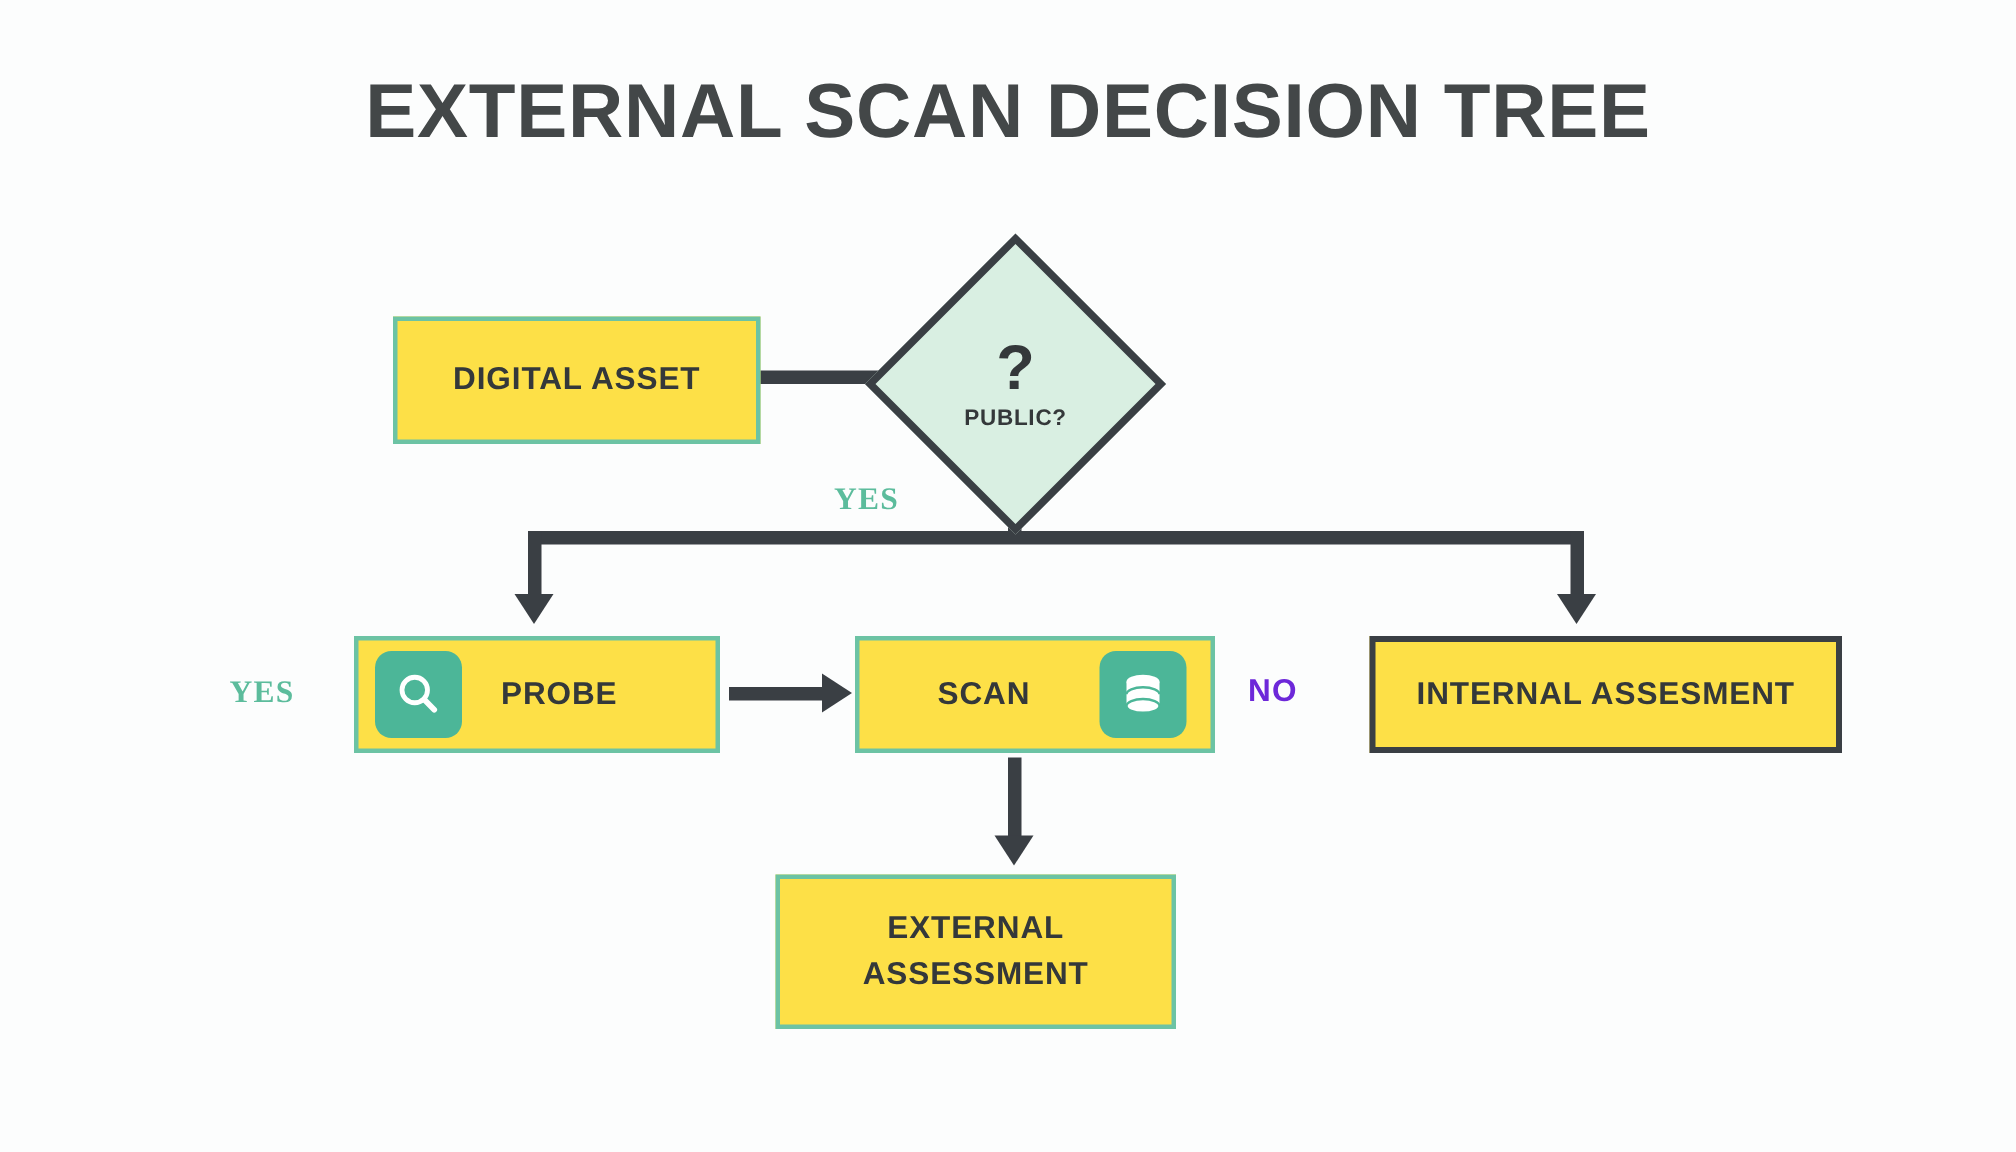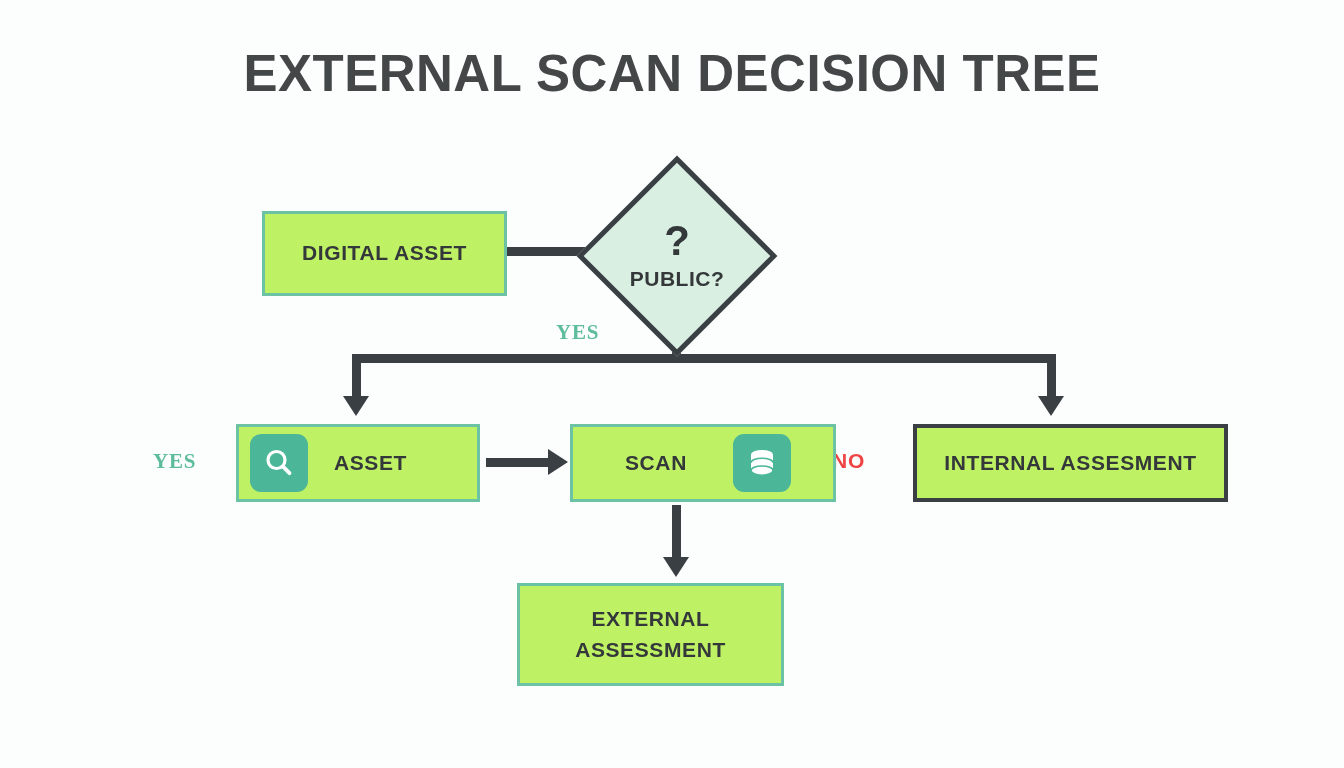--- a/index.html
+++ b/index.html
@@ -27,21 +27,21 @@
     font-size: 51px;
     font-weight: bold;
     letter-spacing: 0.5px;
     color: #434748;
     white-space: nowrap;
   }
   
   .node {
     position: absolute;
     box-sizing: border-box;
-    background: #bef264;
+    background: #fde047;
     display: flex;
     align-items: center;
     justify-content: center;
   }
   .node-label {
     font-size: 21px;
     font-weight: bold;
     color: #34383a;
     letter-spacing: 0.6px;
     text-align: center;
@@ -52,21 +52,21 @@
 
   
   #node-digital-asset {
     left: 262px; top: 211px; width: 245px; height: 85px;
   }
   #node-probe {
     left: 236px; top: 424px; width: 244px; height: 78px;
     justify-content: flex-start;
   }
   #node-scan {
-    left: 570px; top: 424px; width: 266px; height: 78px;
+    left: 570px; top: 424px; width: 240px; height: 78px;
     justify-content: flex-start;
   }
   #node-internal {
     left: 913px; top: 424px; width: 315px; height: 78px;
   }
   #node-external {
     left: 517px; top: 583px; width: 267px; height: 103px;
   }
 
   
@@ -113,21 +113,21 @@
     justify-content: center;
   }
   #public-question-mark {
     font-size: 42px;
     font-weight: bold;
     color: #34383a;
     line-height: 0.95;
     margin-bottom: 6px;
   }
   #public-label {
-    font-size: 21px;
+    font-size: 15px;
     font-weight: bold;
     color: #34383a;
     letter-spacing: 0.5px;
   }
 
   
   .line {
     position: absolute;
     background: #3a3f44;
   }
@@ -147,21 +147,21 @@
   }
 
   
   .edge-label {
     position: absolute;
     font-size: 21px;
     font-weight: bold;
     letter-spacing: 0.8px;
   }
   .label-yes { color: #5cbc9c; font-family: Liberation Serif, serif; }
-  .label-no  { color: #ef4444; }
+  .label-no  { color: #6d28d9; }
   #label-yes-top  { left: 556px; top: 320px; }
   #label-yes-left { left: 153px; top: 449px; }
   #label-no       { left: 832px; top: 449px; }
 </style>
 </head>
 <body>
 
 <div id="canvas">
 
   <div id="title">EXTERNAL SCAN DECISION TREE</div>
@@ -200,21 +200,21 @@
     </div>
   </div>
 
   <div class="node teal-border" id="node-probe">
     <span class="icon-tile" id="probe-icon-tile">
       <svg width="34" height="34" viewBox="0 0 34 34" aria-hidden="true">
         <circle cx="14.5" cy="14" r="8.5" fill="none" stroke="#ffffff" stroke-width="3.2"></circle>
         <line x1="20.8" y1="20.4" x2="27.5" y2="27.2" stroke="#ffffff" stroke-width="3.8" stroke-linecap="round"></line>
       </svg>
     </span>
-    <span class="node-label">ASSET</span>
+    <span class="node-label">PROBE</span>
   </div>
 
   <div class="node teal-border" id="node-scan">
     <span class="node-label">SCAN</span>
     <span class="icon-tile" id="scan-icon-tile">
       <svg width="34" height="34" viewBox="0 0 34 34" aria-hidden="true">
         <ellipse cx="17" cy="8.5" rx="11" ry="4.6" fill="#ffffff"></ellipse>
         <path d="M6 8.5 V16.5 a11 4.6 0 0 0 22 0 V8.5" fill="#ffffff"></path>
         <ellipse cx="17" cy="16.8" rx="11" ry="4.6" fill="#ffffff" stroke="#4cb698" stroke-width="1.6"></ellipse>
         <path d="M6 16.8 V24.5 a11 4.6 0 0 0 22 0 V16.8" fill="#ffffff"></path>

